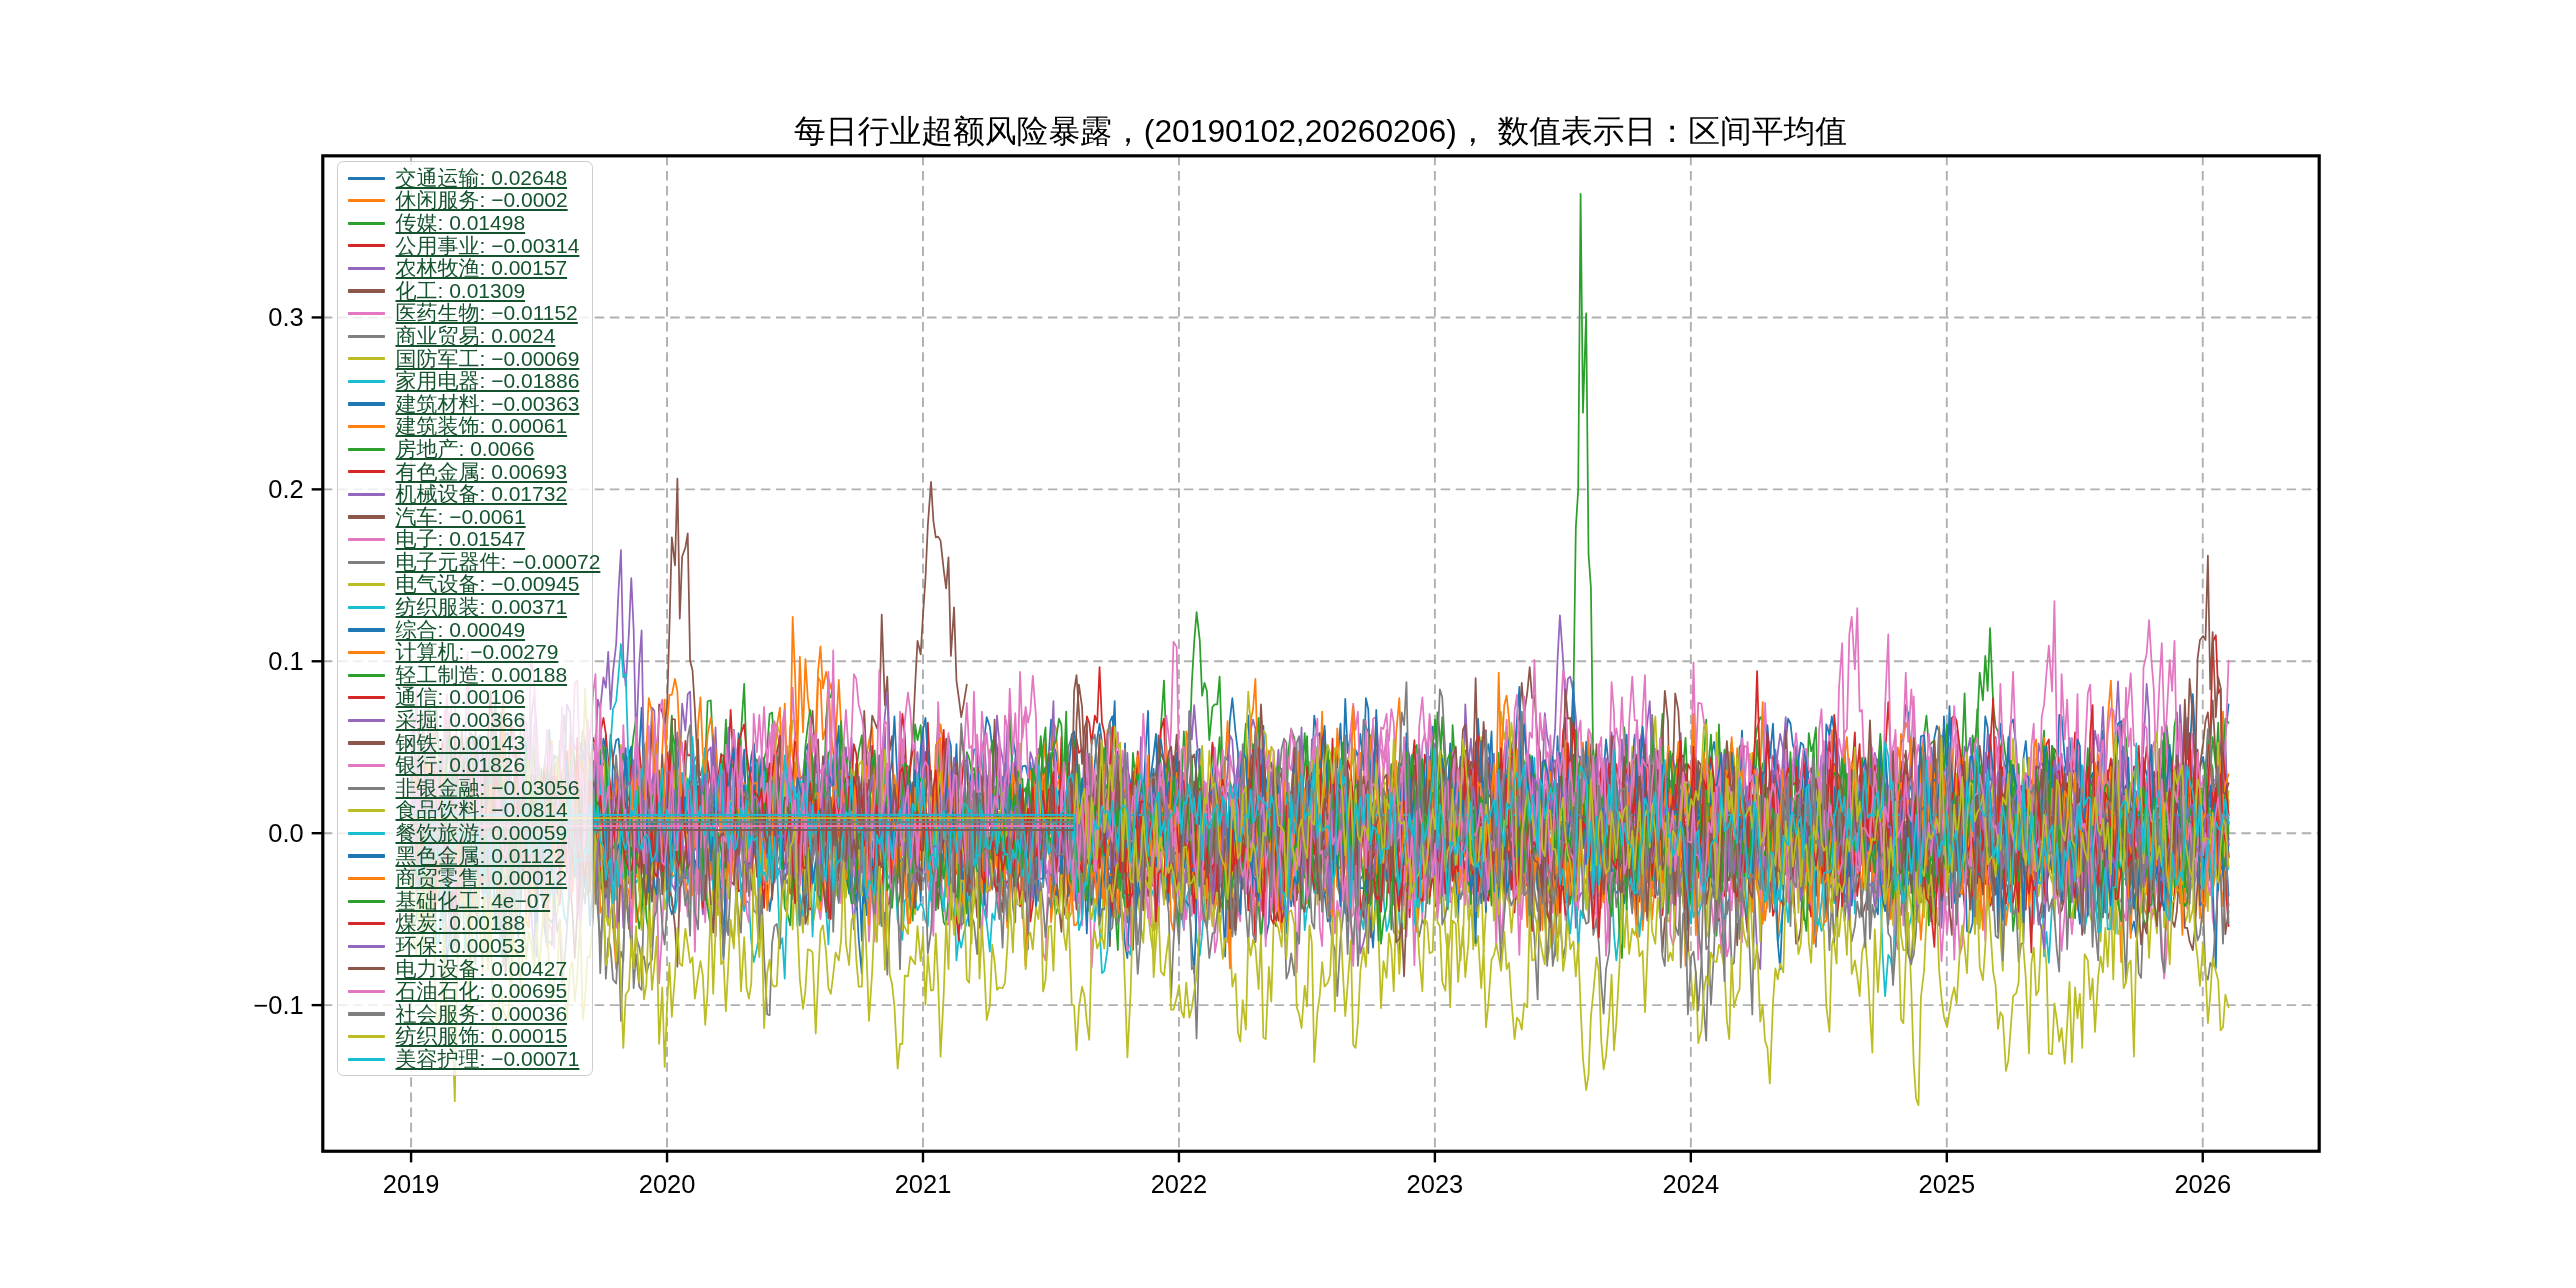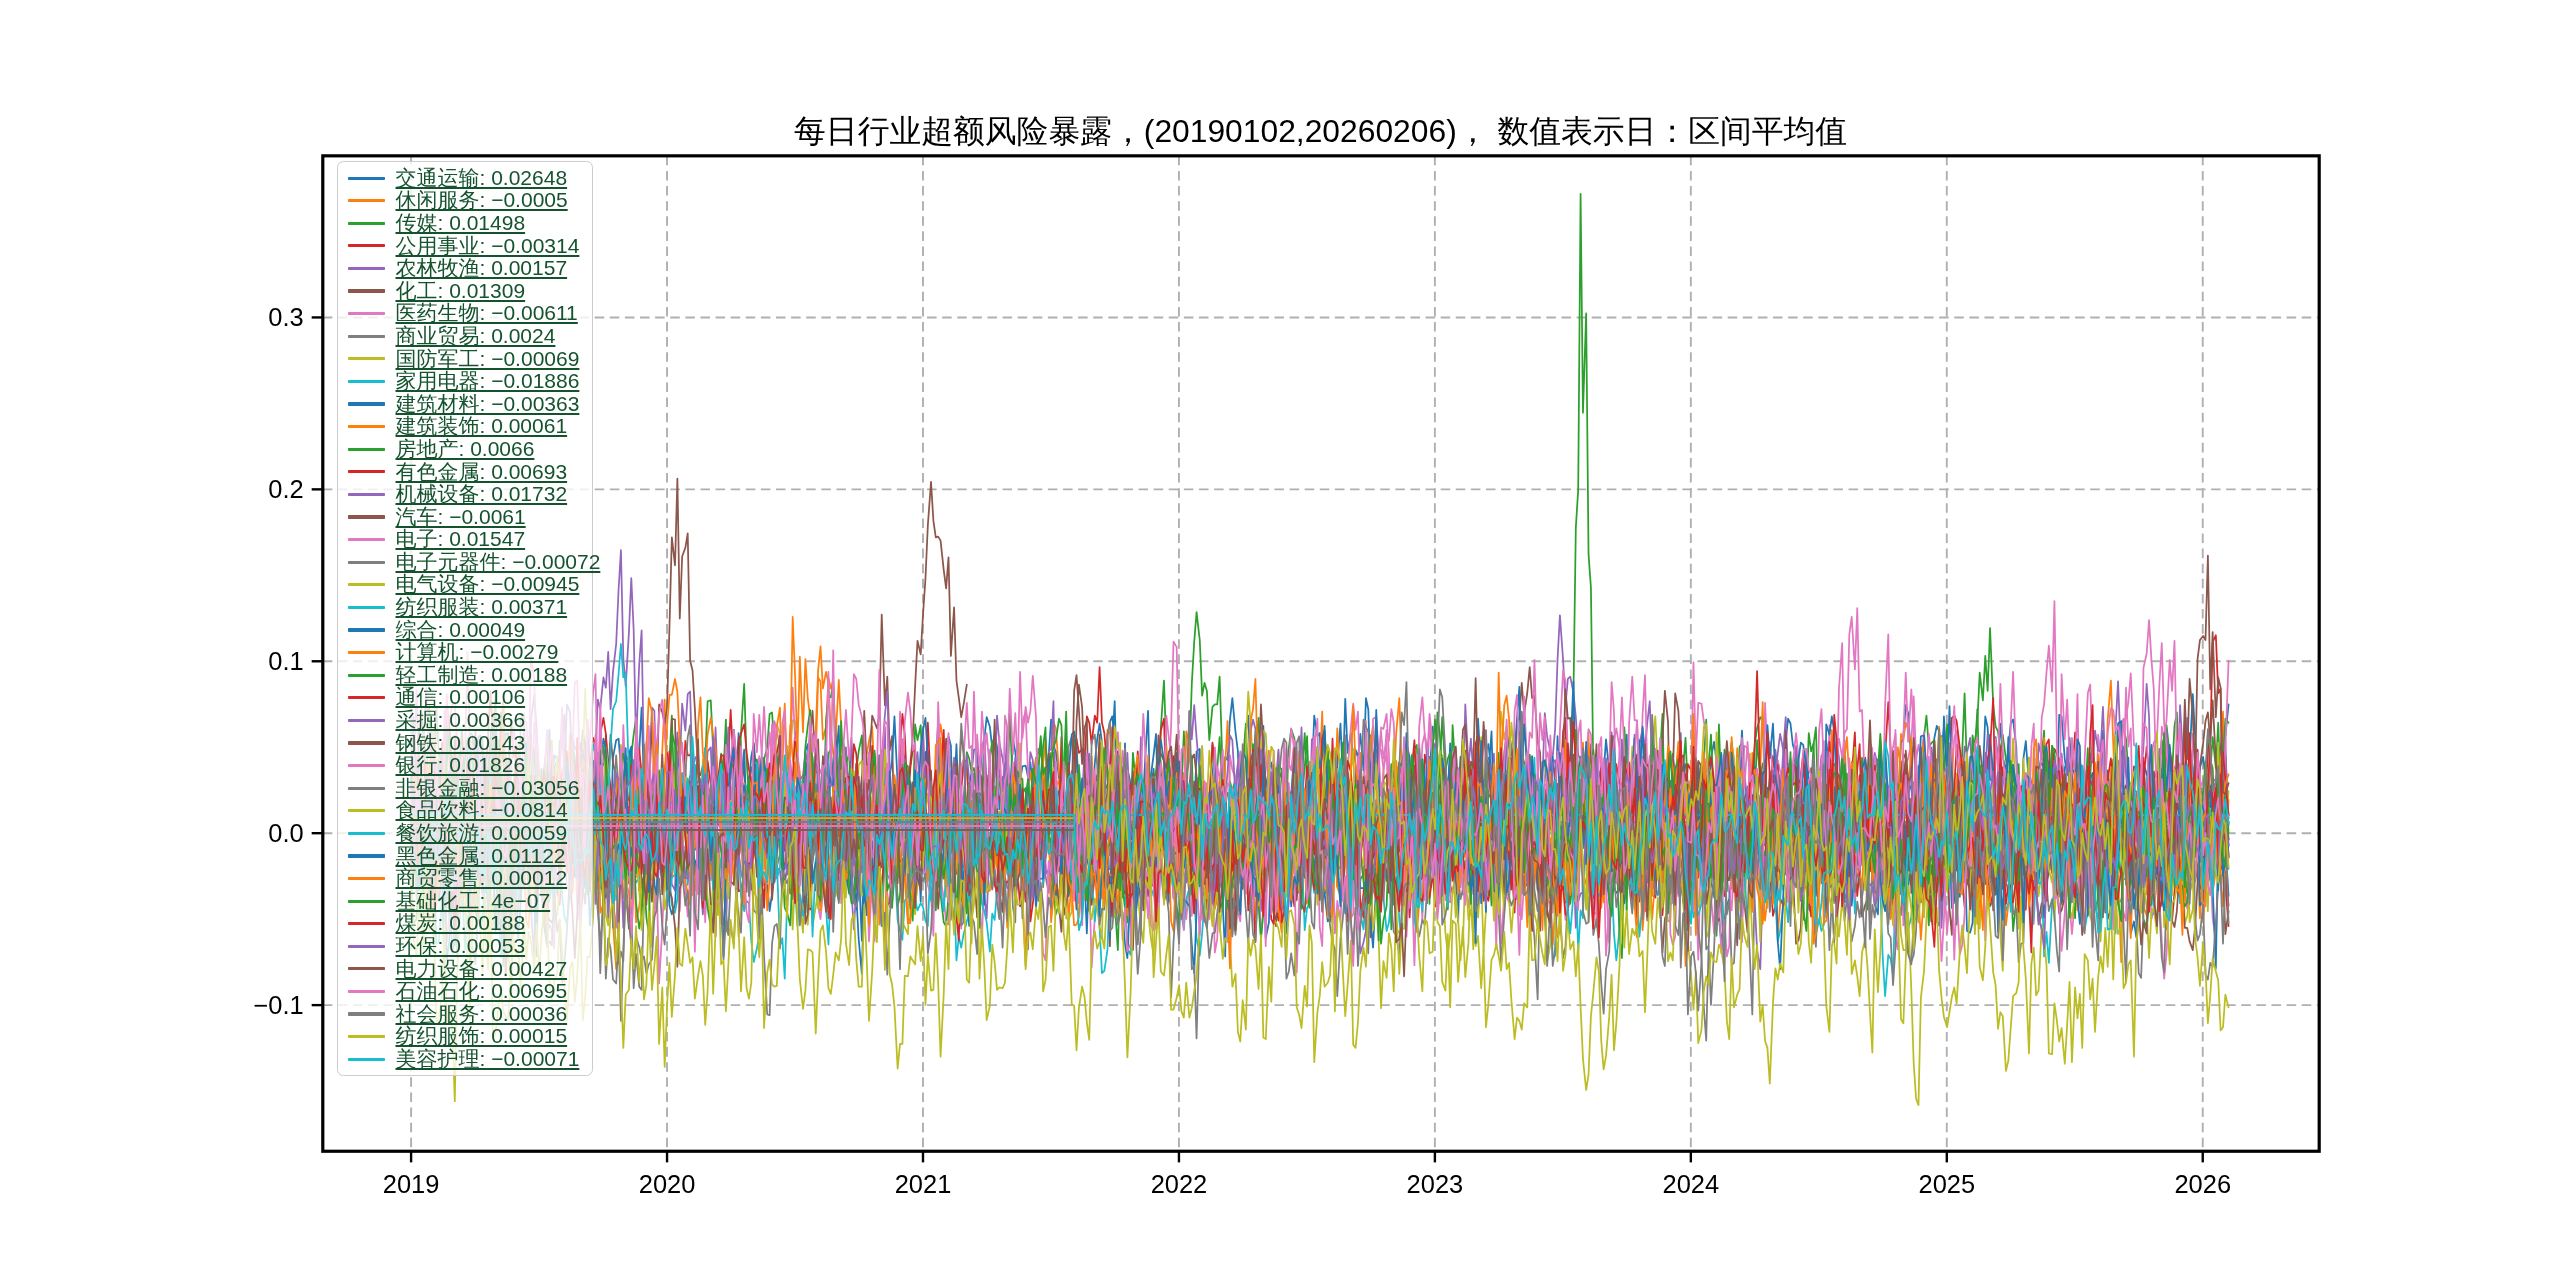--- a/index.html
+++ b/index.html
@@ -109,41 +109,41 @@
       </g>
     <text class="title" x="1661" y="178" text-anchor="middle">每日行业超额风险暴露，(20190102,20260206)，  数值表示日：区间平均值</text>
   </svg>
   <div id="legend">
       <div class="lrow">
         <span class="lswatch" style="background: rgb(31, 119, 180);"></span>
         <span class="ltext">交通运输: 0.02648</span>
       </div>
       <div class="lrow">
         <span class="lswatch" style="background: rgb(255, 127, 14);"></span>
-        <span class="ltext">休闲服务: −0.0005</span>
+        <span class="ltext">休闲服务: −0.0002</span>
       </div>
       <div class="lrow">
         <span class="lswatch" style="background: rgb(44, 160, 44);"></span>
         <span class="ltext">传媒: 0.01498</span>
       </div>
       <div class="lrow">
         <span class="lswatch" style="background: rgb(214, 39, 40);"></span>
         <span class="ltext">公用事业: −0.00314</span>
       </div>
       <div class="lrow">
         <span class="lswatch" style="background: rgb(148, 103, 189);"></span>
         <span class="ltext">农林牧渔: 0.00157</span>
       </div>
       <div class="lrow">
         <span class="lswatch" style="background: rgb(140, 86, 75);"></span>
         <span class="ltext">化工: 0.01309</span>
       </div>
       <div class="lrow">
         <span class="lswatch" style="background: rgb(227, 119, 194);"></span>
-        <span class="ltext">医药生物: −0.00611</span>
+        <span class="ltext">医药生物: −0.01152</span>
       </div>
       <div class="lrow">
         <span class="lswatch" style="background: rgb(127, 127, 127);"></span>
         <span class="ltext">商业贸易: 0.0024</span>
       </div>
       <div class="lrow">
         <span class="lswatch" style="background: rgb(188, 189, 34);"></span>
         <span class="ltext">国防军工: −0.00069</span>
       </div>
       <div class="lrow">

